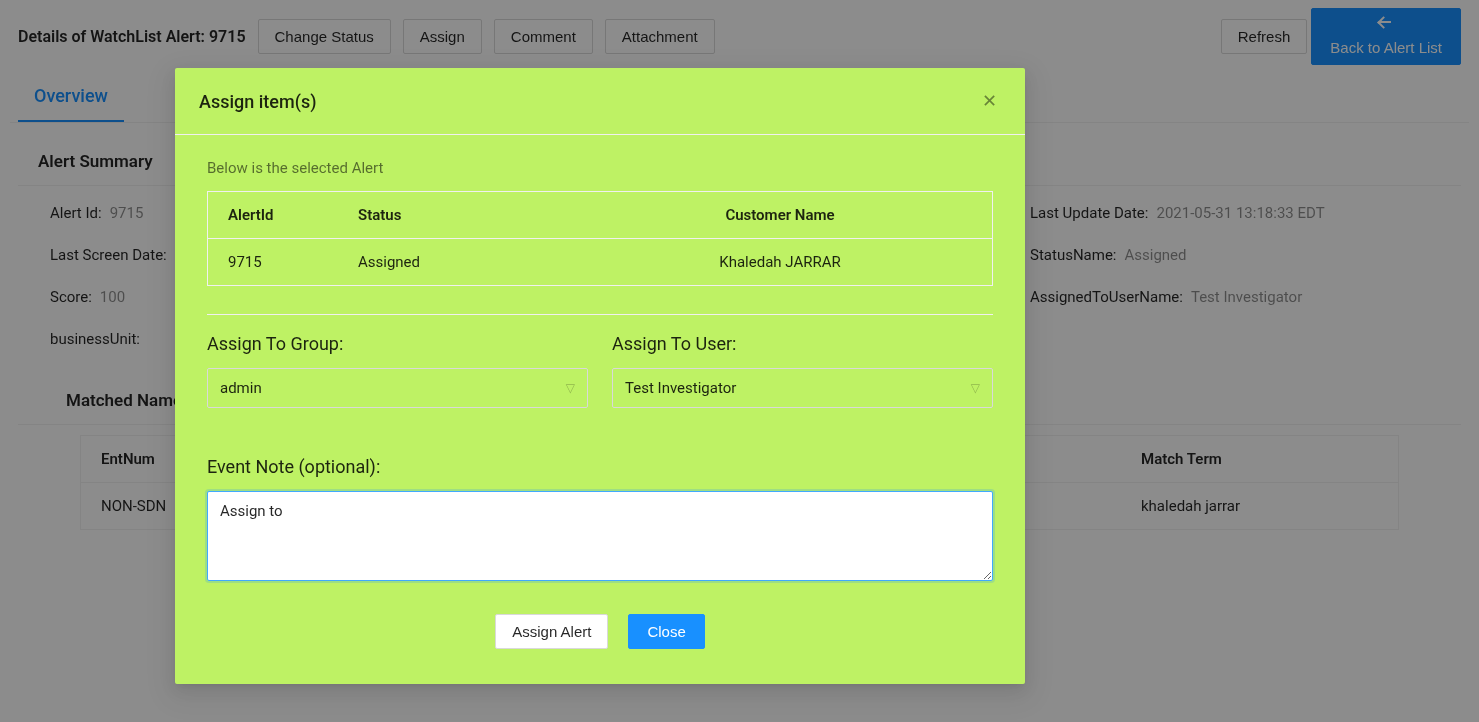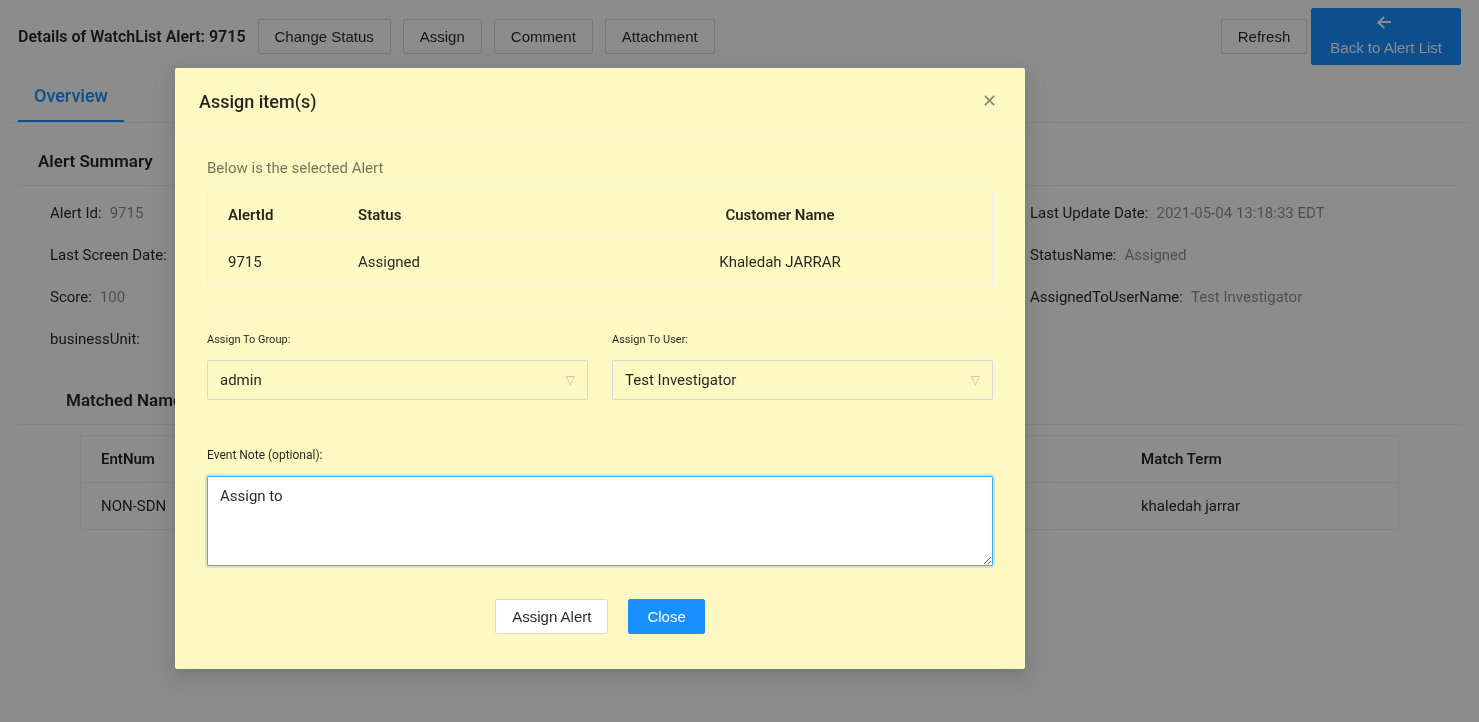--- a/index.html
+++ b/index.html
@@ -106,21 +106,21 @@
   .overlay {
     position: absolute;
     inset: 0;
     background: rgba(0,0,0,0.45);
   }
   .modal {
     position: absolute;
     top: 68px;
     left: 175px;
     width: 850px;
-    background: #fef9c3;
+    background: #bef264;
     border-radius: 2px;
     box-shadow: 0 3px 6px -4px rgba(0,0,0,.12), 0 6px 16px 0 rgba(0,0,0,.08), 0 9px 28px 8px rgba(0,0,0,.05);
   }
   .modal-header {
     display: flex;
     align-items: center;
     padding: 18px 24px;
     border-bottom: 1px solid #f0f0f0;
   }
   .modal-title { font-size: 18px; font-weight: 500; }
@@ -144,36 +144,36 @@
   .it-cell { padding: 14px 20px; font-size: 15px; }
   .it-head .it-cell { font-weight: 600; }
   .it-c1 { width: 130px; }
   .it-c2 { width: 230px; }
   .it-c3 { flex: 1; text-align: center; }
 
   .hr { border-top: 1px solid #f0f0f0; margin: 28px 0 18px; }
 
   .form-row { display: flex; gap: 24px; }
   .form-col { flex: 1; }
-  .form-label { font-size: 11px; color: rgba(0,0,0,0.85); margin-bottom: 14px; }
+  .form-label { font-size: 18px; color: rgba(0,0,0,0.85); margin-bottom: 14px; }
   .select {
     border: 1px solid #d9d9d9;
     border-radius: 2px;
     padding: 0 12px;
     display: flex;
     align-items: center;
     justify-content: space-between;
     font-size: 15px;
     color: rgba(0,0,0,0.85);
     cursor: pointer;
     height: 40px;
   }
   .select .caret { color: rgba(0,0,0,0.25); font-size: 12px; }
 
-  .textarea-label { font-size: 12px; margin: 48px 0 14px; }
+  .textarea-label { font-size: 18px; margin: 48px 0 14px; }
   .textarea {
     width: 100%;
     height: 90px;
     border: 1px solid #40a9ff;
     border-radius: 2px;
     padding: 10px 12px;
     font-size: 15px;
     font-family: inherit;
     color: rgba(0,0,0,0.85);
     resize: both;
@@ -227,21 +227,21 @@
   <div class="section-divider"></div>
 
   <div class="fields">
     <div class="fld">
       <span class="lbl">Alert Id:</span>
       <span>9715</span>
     </div>
     <div class="fld"></div>
     <div class="fld">
       <span class="lbl">Last Update Date:</span>
-      <span>2021-05-04 13:18:33 EDT</span>
+      <span>2021-05-31 13:18:33 EDT</span>
     </div>
 
     <div class="fld">
       <span class="lbl">Last Screen Date:</span>
     </div>
     <div class="fld"></div>
     <div class="fld">
       <span class="lbl">StatusName:</span>
       <span>Assigned</span>
     </div>

